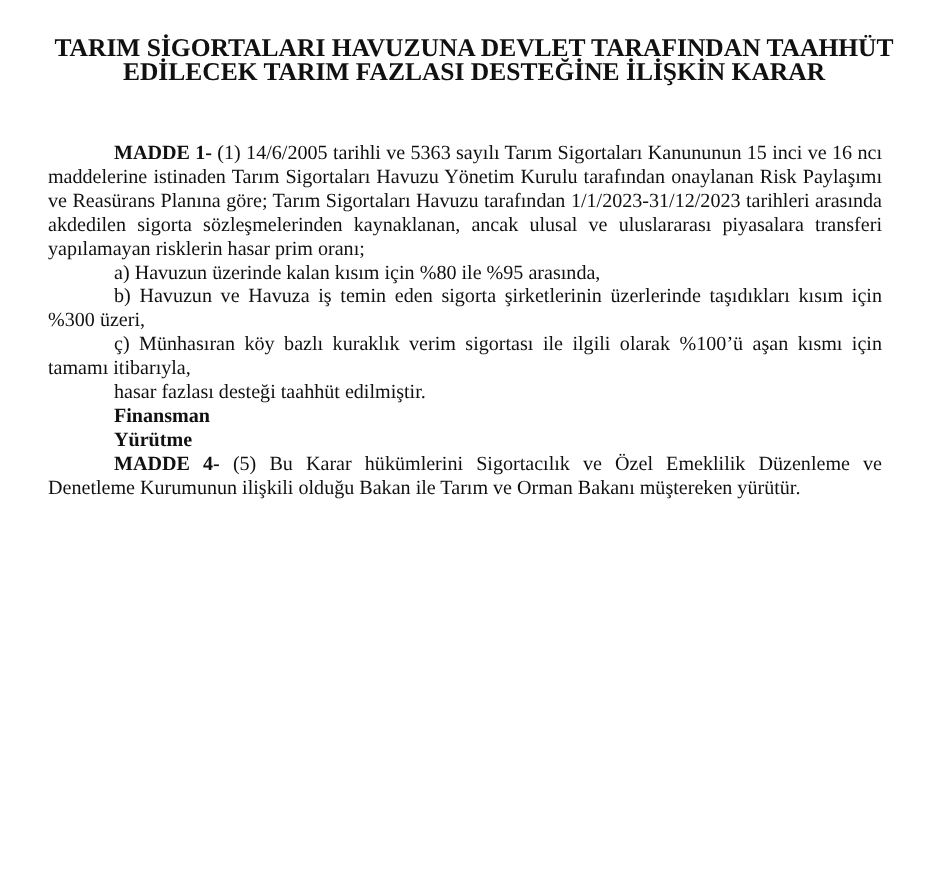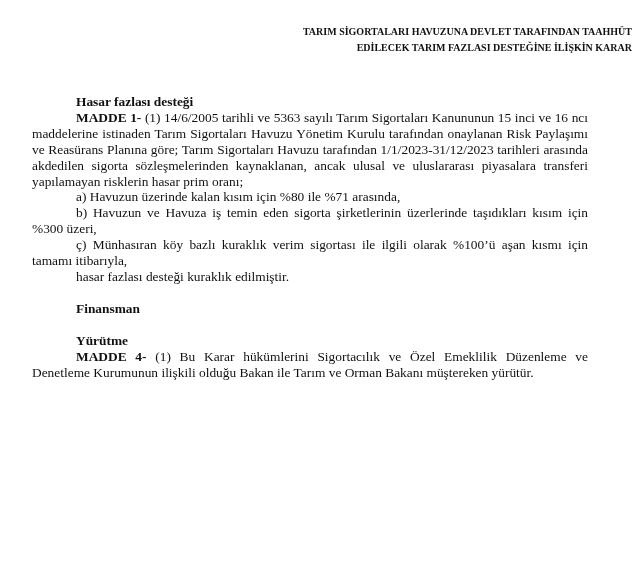--- a/index.html
+++ b/index.html
@@ -5,57 +5,56 @@
   html, body { margin: 0; padding: 0; background: #ffffff; }
   body {
     width: 632px; height: 579px; overflow: hidden;
     font-family: "Liberation Serif", "DejaVu Serif", serif;
     color: #111111;
     font-size: 13.4px;
   }
   .page { position: relative; width: 632px; height: 579px; }
   .title {
     position: absolute; top: 24px; left: 0; width: 632px;
-    text-align: right; font-weight: bold; font-size: 10px; line-height: 16px;
+    text-align: center; font-weight: bold; font-size: 17px; line-height: 16px;
   }
   .body {
     position: absolute; top: 94px; left: 32px; width: 556px;
     line-height: 15.9px;
   }
   .section { margin: 0; }
-  .section + .section { margin-top: 16px; }
+  .section + .section { margin-top: 0; }
   .heading { font-weight: bold; padding-left: 44px; margin: 0; }
   p { margin: 0; text-align: justify; }
   p.ind { text-indent: 44px; }
   .madde { font-weight: bold; }
 </style>
 </head>
 <body>
 
 <div class="page">
   <div class="title">
     <div>TARIM SİGORTALARI HAVUZUNA DEVLET TARAFINDAN TAAHHÜT</div>
     <div>EDİLECEK TARIM FAZLASI DESTEĞİNE İLİŞKİN KARAR</div>
   </div>
 
   <div class="body">
 
     <div class="section">
-      <div class="heading">Hasar fazlası desteği</div>
       <p class="ind"><span class="madde">MADDE 1-</span><span> (1) 14/6/2005 tarihli ve 5363 sayılı Tarım Sigortaları Kanununun 15 inci ve 16 ncı maddelerine istinaden Tarım Sigortaları Havuzu Yönetim Kurulu tarafından onaylanan Risk Paylaşımı ve Reasürans Planına göre; Tarım Sigortaları Havuzu tarafından 1/1/2023-31/12/2023 tarihleri arasında akdedilen sigorta sözleşmelerinden kaynaklanan, ancak ulusal ve uluslararası piyasalara transferi yapılamayan risklerin hasar prim oranı;</span></p>
-      <p class="ind">a) Havuzun üzerinde kalan kısım için %80 ile %71 arasında,</p>
+      <p class="ind">a) Havuzun üzerinde kalan kısım için %80 ile %95 arasında,</p>
       <p class="ind">b) Havuzun ve Havuza iş temin eden sigorta şirketlerinin üzerlerinde taşıdıkları kısım için %300 üzeri,</p>
       <p class="ind">ç) Münhasıran köy bazlı kuraklık verim sigortası ile ilgili olarak %100’ü aşan kısmı için tamamı itibarıyla,</p>
-      <p class="ind">hasar fazlası desteği kuraklık edilmiştir.</p>
+      <p class="ind">hasar fazlası desteği taahhüt edilmiştir.</p>
     </div>
 
     <div class="section">
       <div class="heading">Finansman</div>
     </div>
 
 
     <div class="section">
       <div class="heading">Yürütme</div>
-      <p class="ind"><span class="madde">MADDE 4-</span><span> (1) Bu Karar hükümlerini Sigortacılık ve Özel Emeklilik Düzenleme ve Denetleme Kurumunun ilişkili olduğu Bakan ile Tarım ve Orman Bakanı müştereken yürütür.</span></p>
+      <p class="ind"><span class="madde">MADDE 4-</span><span> (5) Bu Karar hükümlerini Sigortacılık ve Özel Emeklilik Düzenleme ve Denetleme Kurumunun ilişkili olduğu Bakan ile Tarım ve Orman Bakanı müştereken yürütür.</span></p>
     </div>
 
   </div>
 </div>
 
 </body></html>

